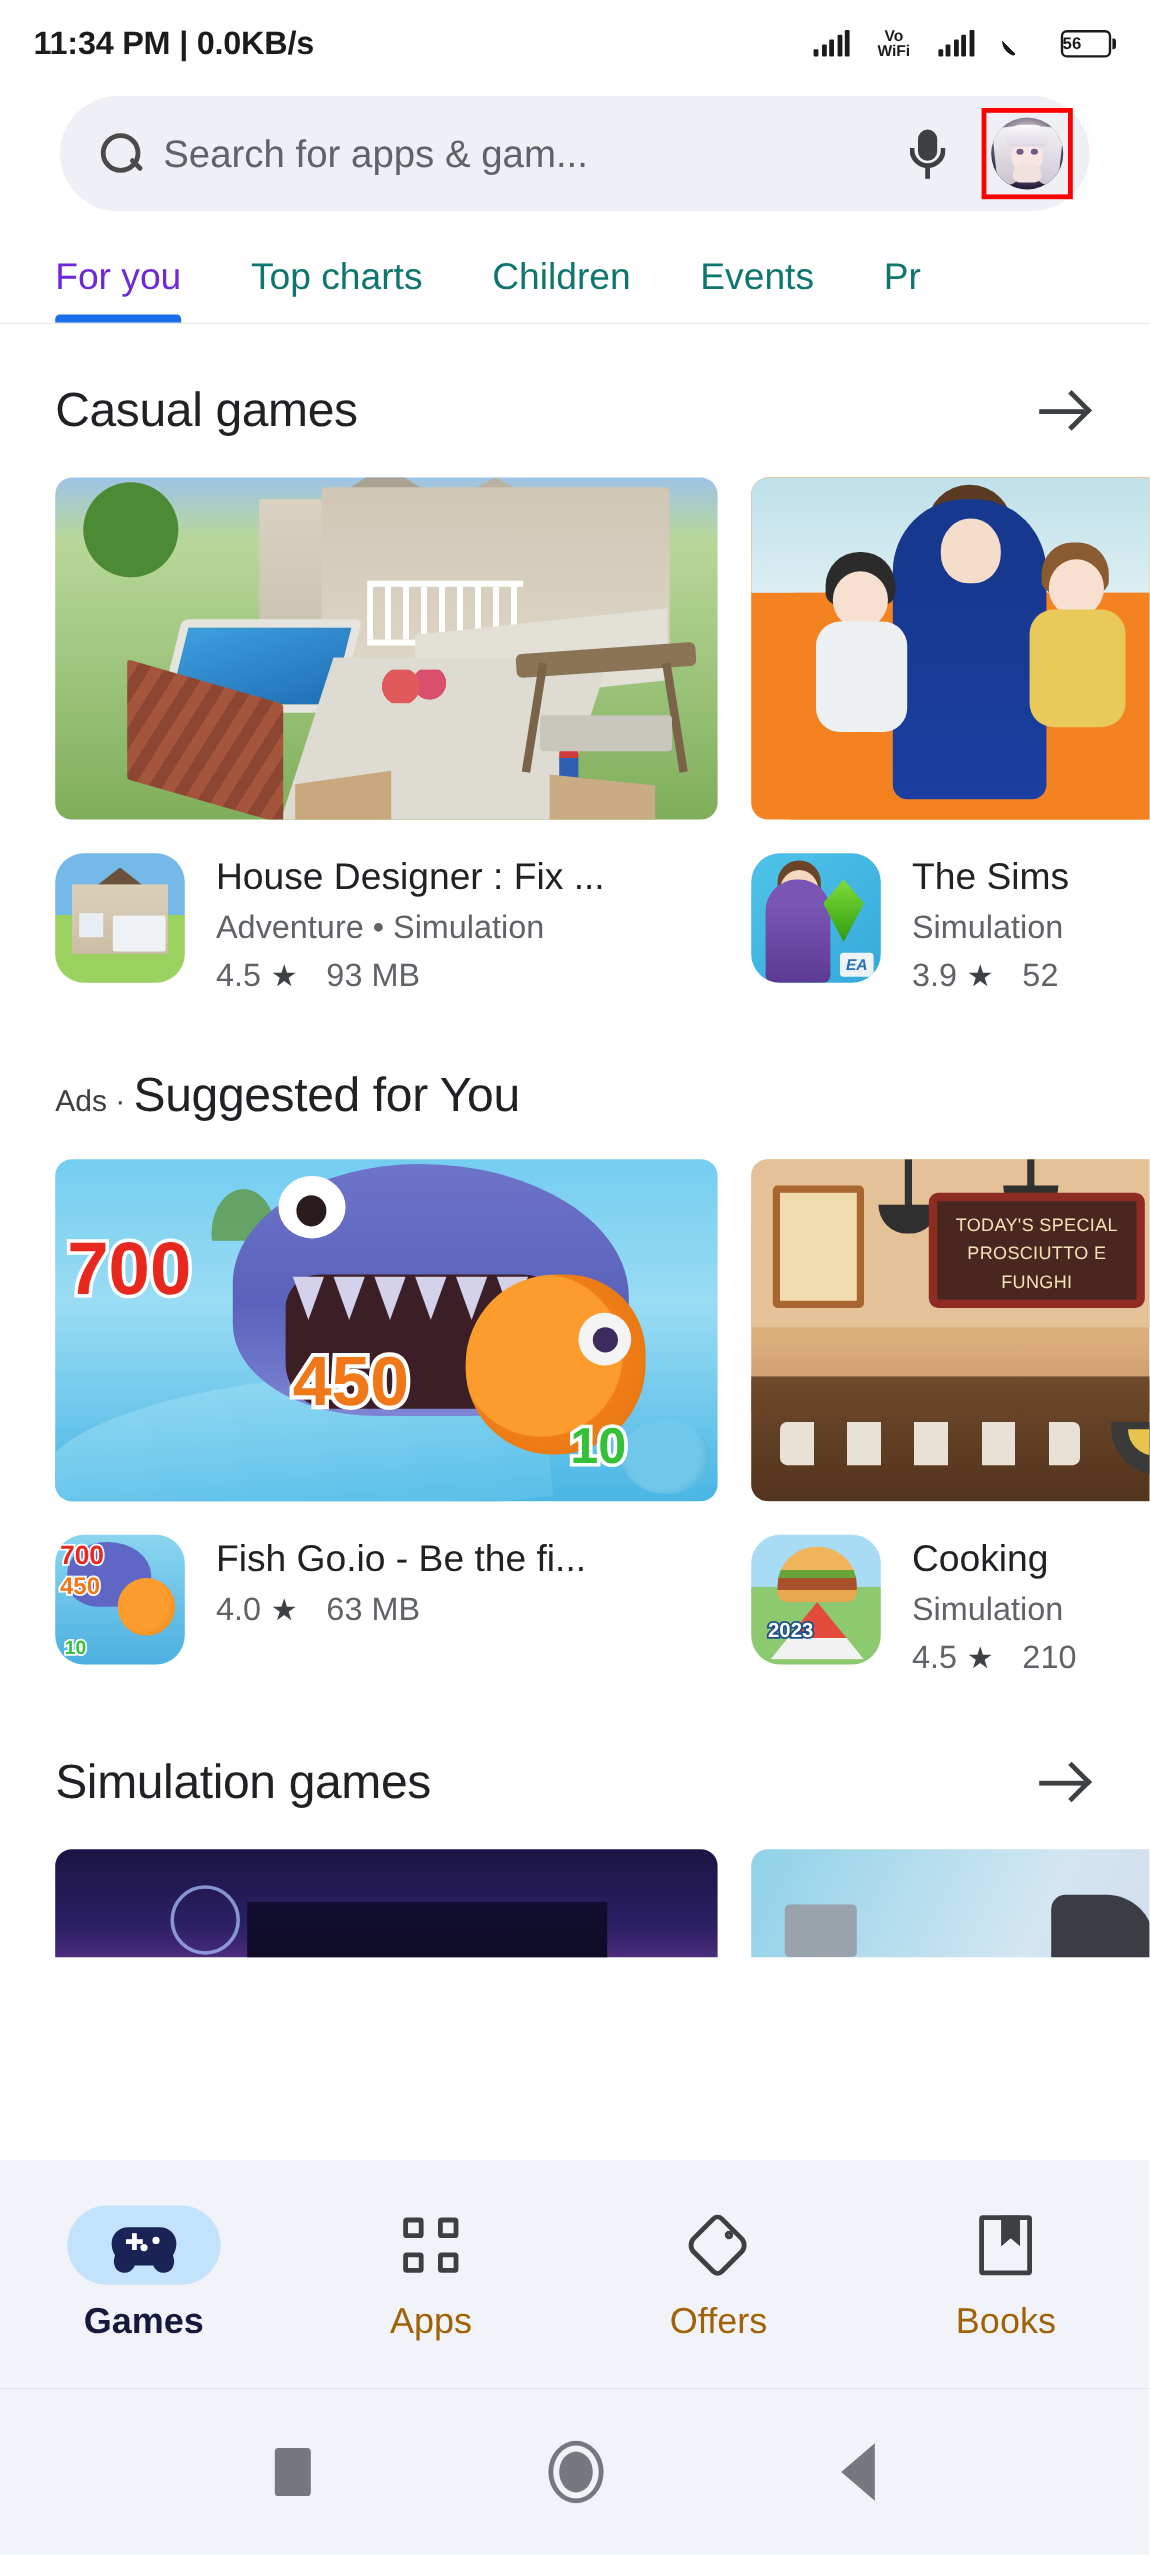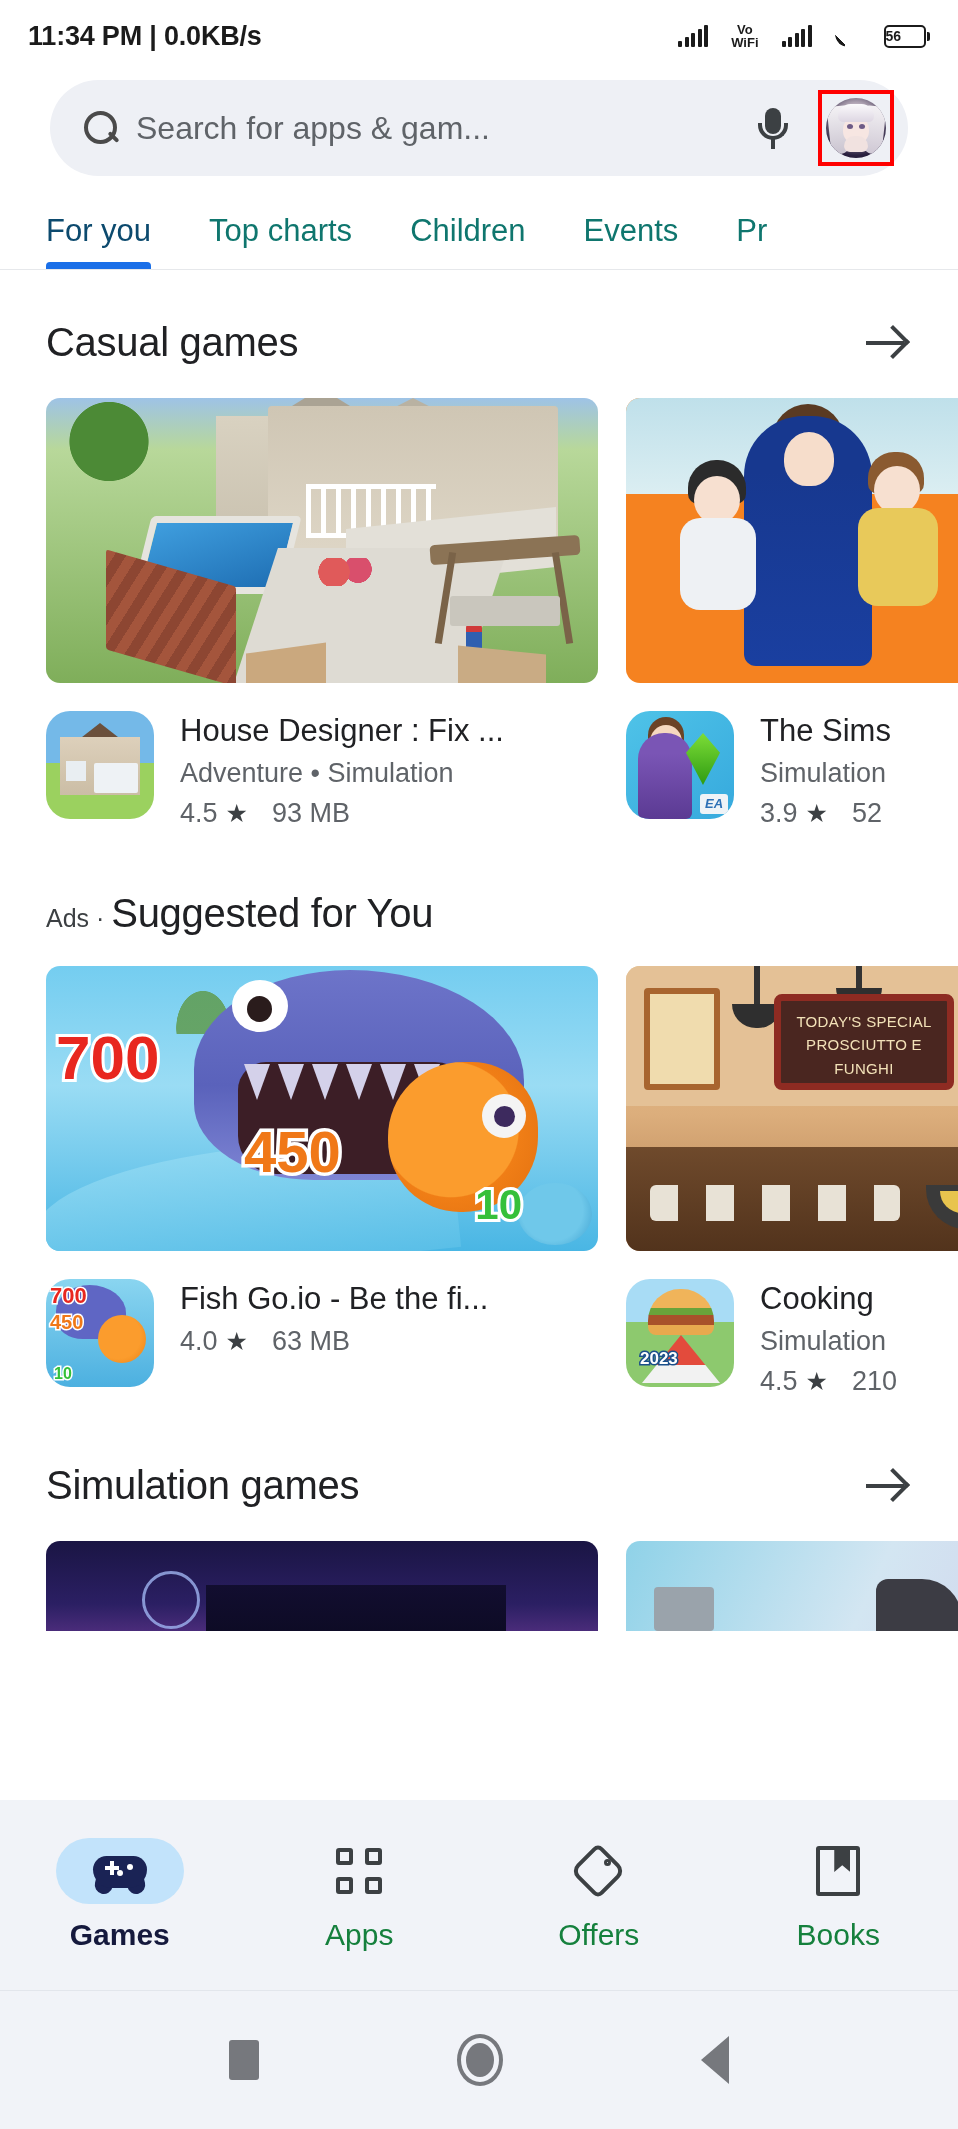--- a/index.html
+++ b/index.html
@@ -98,21 +98,21 @@
   
   .tabs {
     display:flex; align-items:flex-end; gap:0; height:94px;
     padding:0 0 0 46px; border-bottom:1.5px solid #e6e8eb;
     overflow:hidden; white-space:nowrap;
   }
   .tab {
     font-size:31px; color:#0f766e; padding:0 34px 20px 0; margin-right:24px;
     position:relative; cursor:pointer;
   }
-  .tab.active { color:#0c4a6e; font-weight:500; }
+  .tab.active { color:#6d28d9; font-weight:500; }
   .tab.active::after {
     content:""; position:absolute; left:0; right:34px; bottom:0; height:7px;
     background:#1a6fe8; border-radius:4px 4px 0 0;
   }
 
   
   .content { position:relative; height:1474px; overflow:hidden; }
   .section-head {
     display:flex; align-items:center; justify-content:space-between;
     padding:46px 46px 0 46px;
@@ -294,21 +294,21 @@
   .sim-b .obj2{ position:absolute; left:250px; top:38px; width:86px; height:60px; background:#3c3c44; border-radius:12px 40px 0 0; }
 
   
   .bottomnav {
     position:absolute; left:0; bottom:139px; width:958px; height:190px;
     background:#f1f3f8; display:flex; align-items:center;
   }
   .navitem { flex:1; display:flex; flex-direction:column; align-items:center; gap:14px; cursor:pointer; }
   .navpill { width:128px; height:66px; border-radius:33px; display:flex; align-items:center; justify-content:center; }
   .navpill.active { background:#c2e3fb; }
-  .navlabel { font-size:30px; color:#15803d; }
+  .navlabel { font-size:30px; color:#a16207; }
   .navlabel.active { color:#15193d; font-weight:700; }
   .ico-pad { width:54px; height:42px; position:relative; }
   .ico-pad .body{ position:absolute; left:0; top:6px; width:54px; height:32px;
     background:#1a2355; border-radius:16px 16px 22px 22px; }
   .ico-pad .grip1{ position:absolute; left:2px; top:24px; width:18px; height:20px;
     background:#1a2355; border-radius:8px 3px 10px 10px; transform:rotate(14deg); }
   .ico-pad .grip2{ position:absolute; right:2px; top:24px; width:18px; height:20px;
     background:#1a2355; border-radius:3px 8px 10px 10px; transform:rotate(-14deg); }
   .ico-pad .dpad{ position:absolute; left:12px; top:16px; width:14px; height:4px; background:#fff; }
   .ico-pad .dpadv{ position:absolute; left:17px; top:11px; width:4px; height:14px; background:#fff; }

